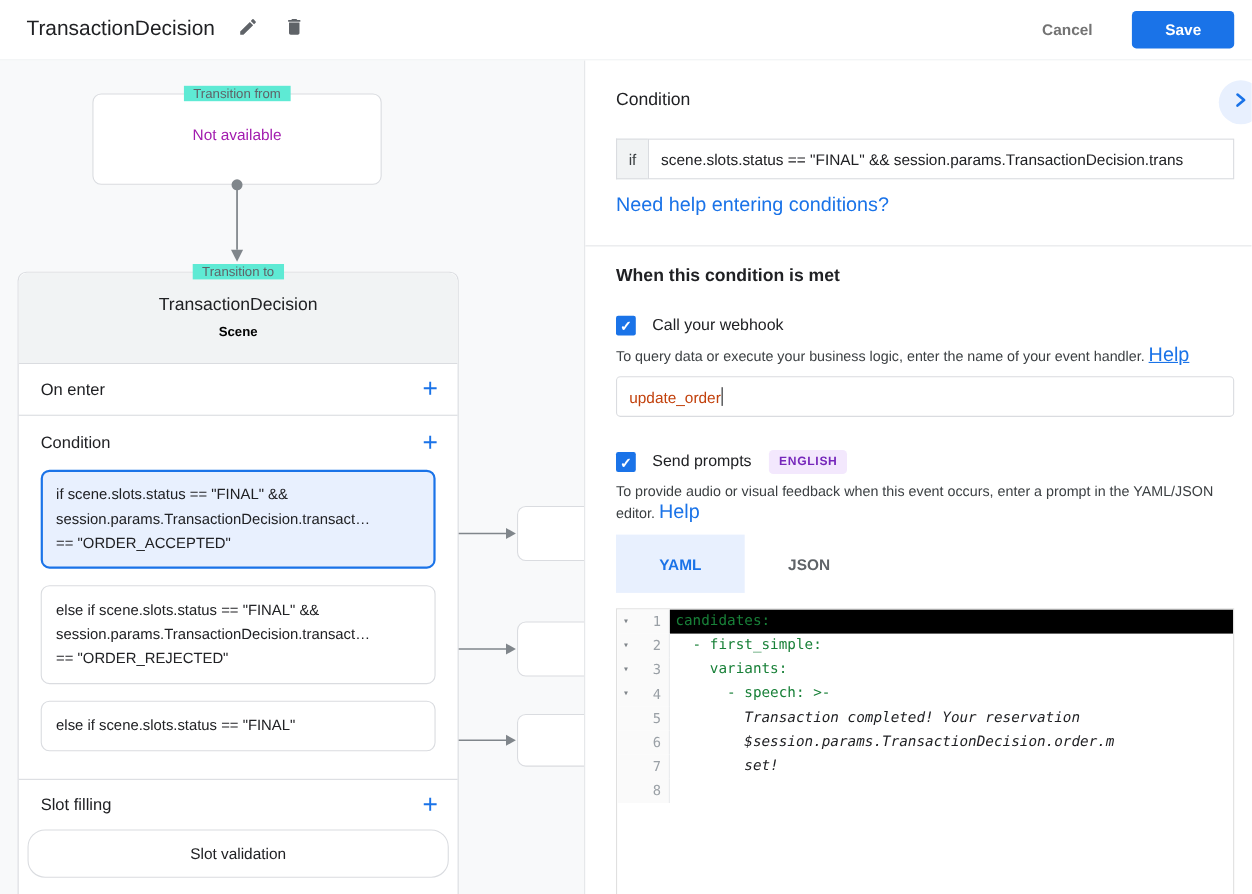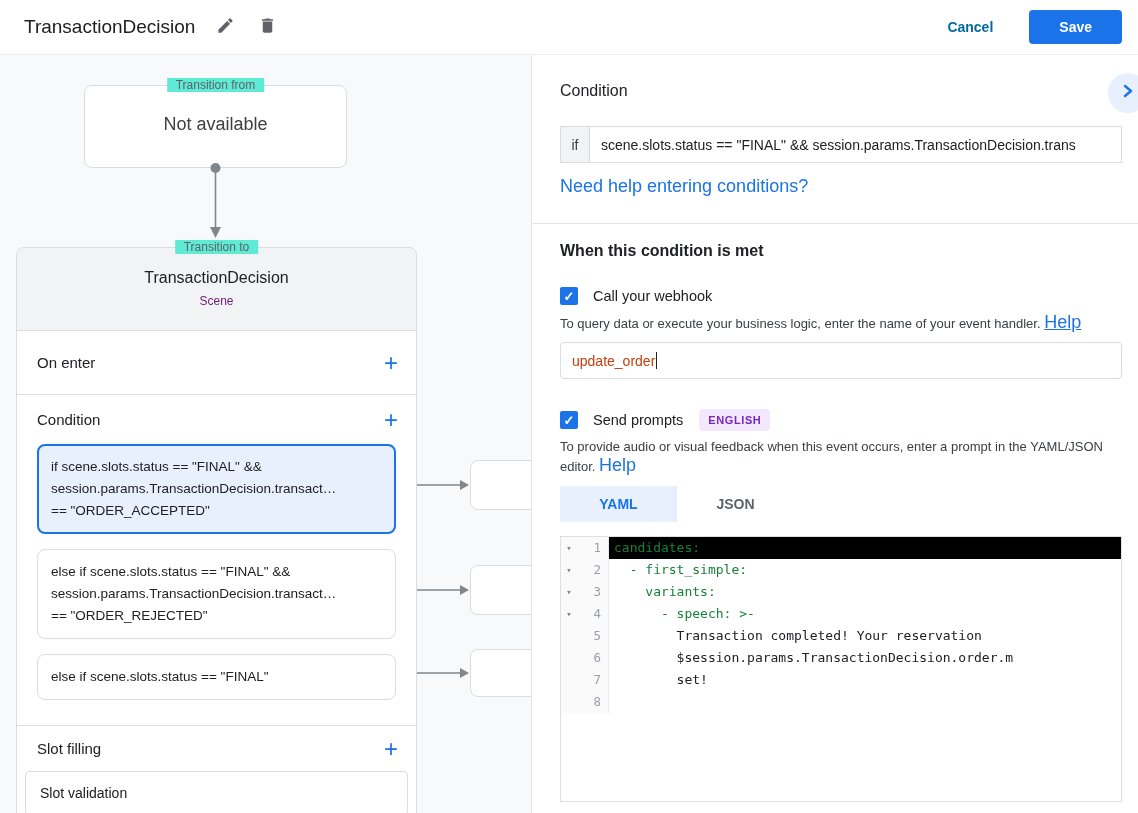--- a/index.html
+++ b/index.html
@@ -7,56 +7,56 @@
     font-family:"Liberation Sans", sans-serif; color:#202124; }
 
   
   .topbar { height:55px; display:flex; align-items:center; padding:0 16px 0 24px;
     background:#fff; border-bottom:1px solid #eceef0; }
   .topbar-title { font-size:19px; color:#202124; }
   .icon-btn { width:24px; height:24px; margin-left:18px; display:flex; align-items:center;
     justify-content:center; cursor:pointer; }
   .icon-btn svg { fill:#5f6368; }
   .topbar-spacer { flex:1; }
-  .cancel-btn { color:#0369a1; font-size:14px; font-weight:600; margin-right:36px; cursor:pointer; }
+  .cancel-btn { color:#737373; font-size:14px; font-weight:600; margin-right:36px; cursor:pointer; }
   .save-btn { background:#1a73e8; color:#fff; font-size:14px; font-weight:600;
     border:none; border-radius:4px; padding:9px 30px; cursor:pointer; }
 
   .main { display:flex; height:758px; }
 
   
   .canvas { position:relative; width:531px; background:#f8f9fa; overflow:hidden; flex:none; }
   .fieldset-label { position:absolute; top:-8px; left:50%; transform:translateX(-50%);
     background:#5eead4; padding:0 9px; font-size:12px; color:#5f6368; white-space:nowrap; }
 
   .tf-box { position:absolute; left:84px; top:30px; width:263px; height:83px;
     background:#fff; border:1px solid #dadce0; border-radius:8px; }
-  .tf-content { display:flex; justify-content:center; margin-top:28px; font-size:18px; color:#404040; }
+  .tf-content { display:flex; justify-content:center; margin-top:28px; font-size:14px; color:#a21caf; }
 
   .tt-box { position:absolute; left:16px; top:192px; width:401px; height:584px;
     background:#fff; border:1px solid #dadce0; border-radius:8px 8px 0 0; }
   .tt-header { height:83px; background:#f1f3f4; border-bottom:1px solid #dadce0;
     border-radius:8px 8px 0 0; text-align:center; padding-top:21px; }
   .tt-title { font-size:16px; color:#202124; }
-  .tt-subtitle { font-size:12px; color:#701a75; margin-top:7px; }
+  .tt-subtitle { font-size:12px; color:#000000; margin-top:7px;font-weight:bold; }
 
   .section-row { display:flex; align-items:center; justify-content:space-between;
     padding:0 18px 0 20px; }
-  .row-onenter { height:64px; border-bottom:1px solid #dadce0; }
+  .row-onenter { height:47px; border-bottom:1px solid #dadce0; }
   .row-label { font-size:15px; color:#202124; }
   .plus { color:#1a73e8; font-size:24px; font-weight:300; line-height:1; cursor:pointer; }
   .row-condition { height:49px; }
   .row-slot { height:46px; border-top:1px solid #dadce0; margin-top:25px; }
 
   .cond-card { margin:0 20px; border:1px solid #dadce0; border-radius:8px; background:#fff;
     padding:11px 13px; font-size:13.5px; line-height:22px; color:#202124; cursor:pointer; }
   .cond-card.selected { border:2px solid #1a73e8; background:#e8f0fe; padding:10px 12px; }
   .cond-card + .cond-card { margin-top:15px; }
-  .slot-card { margin:0 8px; border:1px solid #dadce0; border-radius:4px; background:#fff;
-    padding:13px 14px; font-size:14px; color:#202124; cursor:pointer; }
+  .slot-card { margin:0 8px; border:1px solid #dadce0; border-radius:16px; background:#fff;
+    padding:13px 14px; font-size:14px; color:#202124; cursor:pointer;text-align:center; }
 
   .mid-box { position:absolute; left:470px; width:75px; background:#fff;
     border:1px solid #dadce0; border-radius:8px; }
   .connectors { position:absolute; left:0; top:0; pointer-events:none; }
 
   
   .rightpanel { position:relative; width:607px; flex:none; background:#fff;
     border-left:1px solid #e4e6e8; padding:0 16px 0 28px; overflow:hidden; }
   .panel-title { font-size:16px; color:#202124; }
   .cond-title { padding-top:27px; }
@@ -83,35 +83,35 @@
   .check-label { font-size:14.5px; font-weight:400; color:#202124; margin-left:15px; }
   .badge { background:#f3e8fd; color:#7627bb; font-size:11px; font-weight:700;
     letter-spacing:.6px; padding:5px 9px; border-radius:4px; margin-left:16px; }
   .helper { font-size:13px; color:#3c4043; margin-top:8px; line-height:19px; }
   .helper .link.underline { text-decoration:underline; }
   .text-input { margin-top:9px; height:37px; border:1px solid #dadce0; border-radius:4px;
     display:flex; align-items:center; padding:0 11px; font-size:14px; color:#c2410c; cursor:text; }
   .caret { display:inline-block; width:1px; height:17px; background:#202124; margin-left:1px; }
 
   .tabs { display:flex; margin-top:10px; }
-  .tab { width:117px; height:36px; display:flex; align-items:center; justify-content:center;
+  .tab { width:117px; height:53px; display:flex; align-items:center; justify-content:center;
     font-size:14px; font-weight:600; color:#5f6368; cursor:pointer; }
   .tab.active { background:#e8f0fe; color:#1a73e8; }
 
   .editor { margin-top:14px; border:1px solid #e0e0e0; height:266px; overflow:hidden;
     font-family:"DejaVu Sans Mono", monospace; font-size:13px; }
   .ed-line { display:flex; height:22px; line-height:22px; }
   .ed-gutter { width:48px; flex:none; background:#fafafa; border-right:1px solid #e8eaed;
     display:flex; align-items:center; }
   .fold { width:16px; font-size:9px; color:#80868b; text-align:center; cursor:pointer; }
   .lnum { flex:1; text-align:right; padding-right:7px; color:#9aa0a6; font-size:12.5px; }
   .ed-code { flex:1; white-space:pre; padding-left:5px; overflow:hidden; }
   .ed-line.hl .ed-code { background:#000000; }
   .tok-key { color:#188038; }
-  .tok-text { color:#202124; }
+  .tok-text { color:#202124;font-style:italic; }
 </style>
 </head>
 <body>
 
 <div class="topbar">
   <div class="topbar-title">TransactionDecision</div>
   <div class="icon-btn">
     <span>
       <svg width="19" height="19" viewBox="0 0 24 24">
           <path d="M3 17.25V21h3.75L17.81 9.94l-3.75-3.75L3 17.25zM20.71 7.04c.39-.39.39-1.02 0-1.41l-2.34-2.34a.9959.9959 0 0 0-1.41 0l-1.83 1.83 3.75 3.75 1.83-1.83z"></path>

